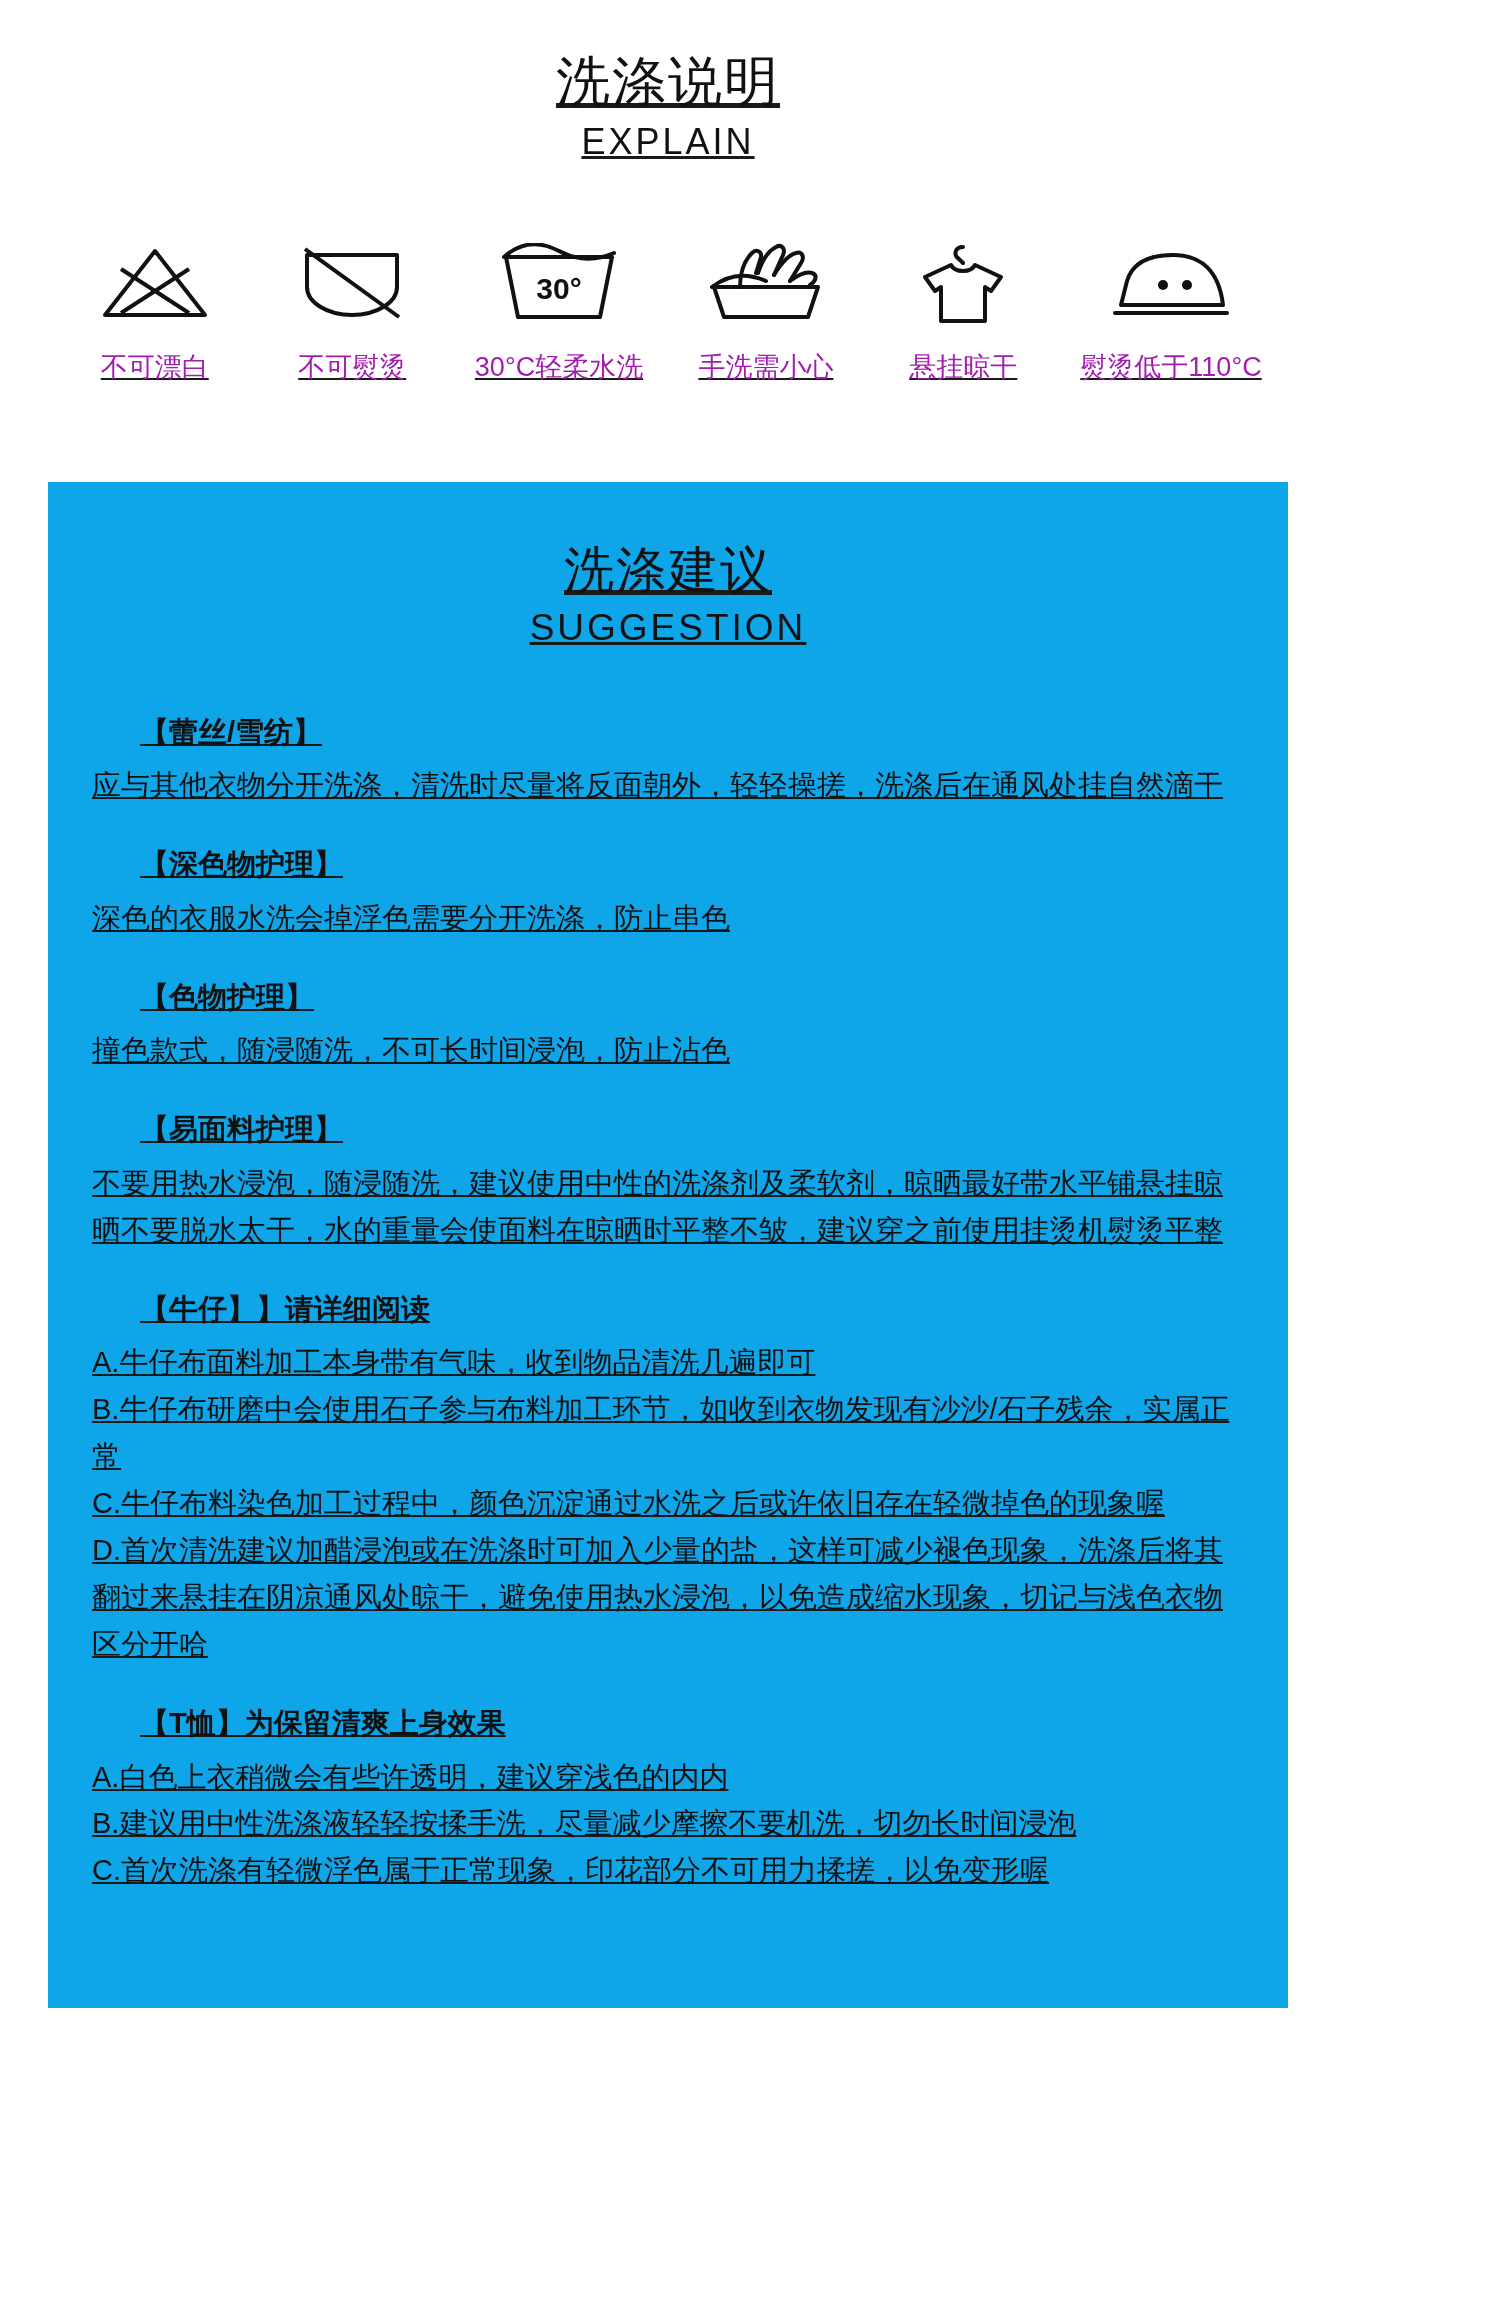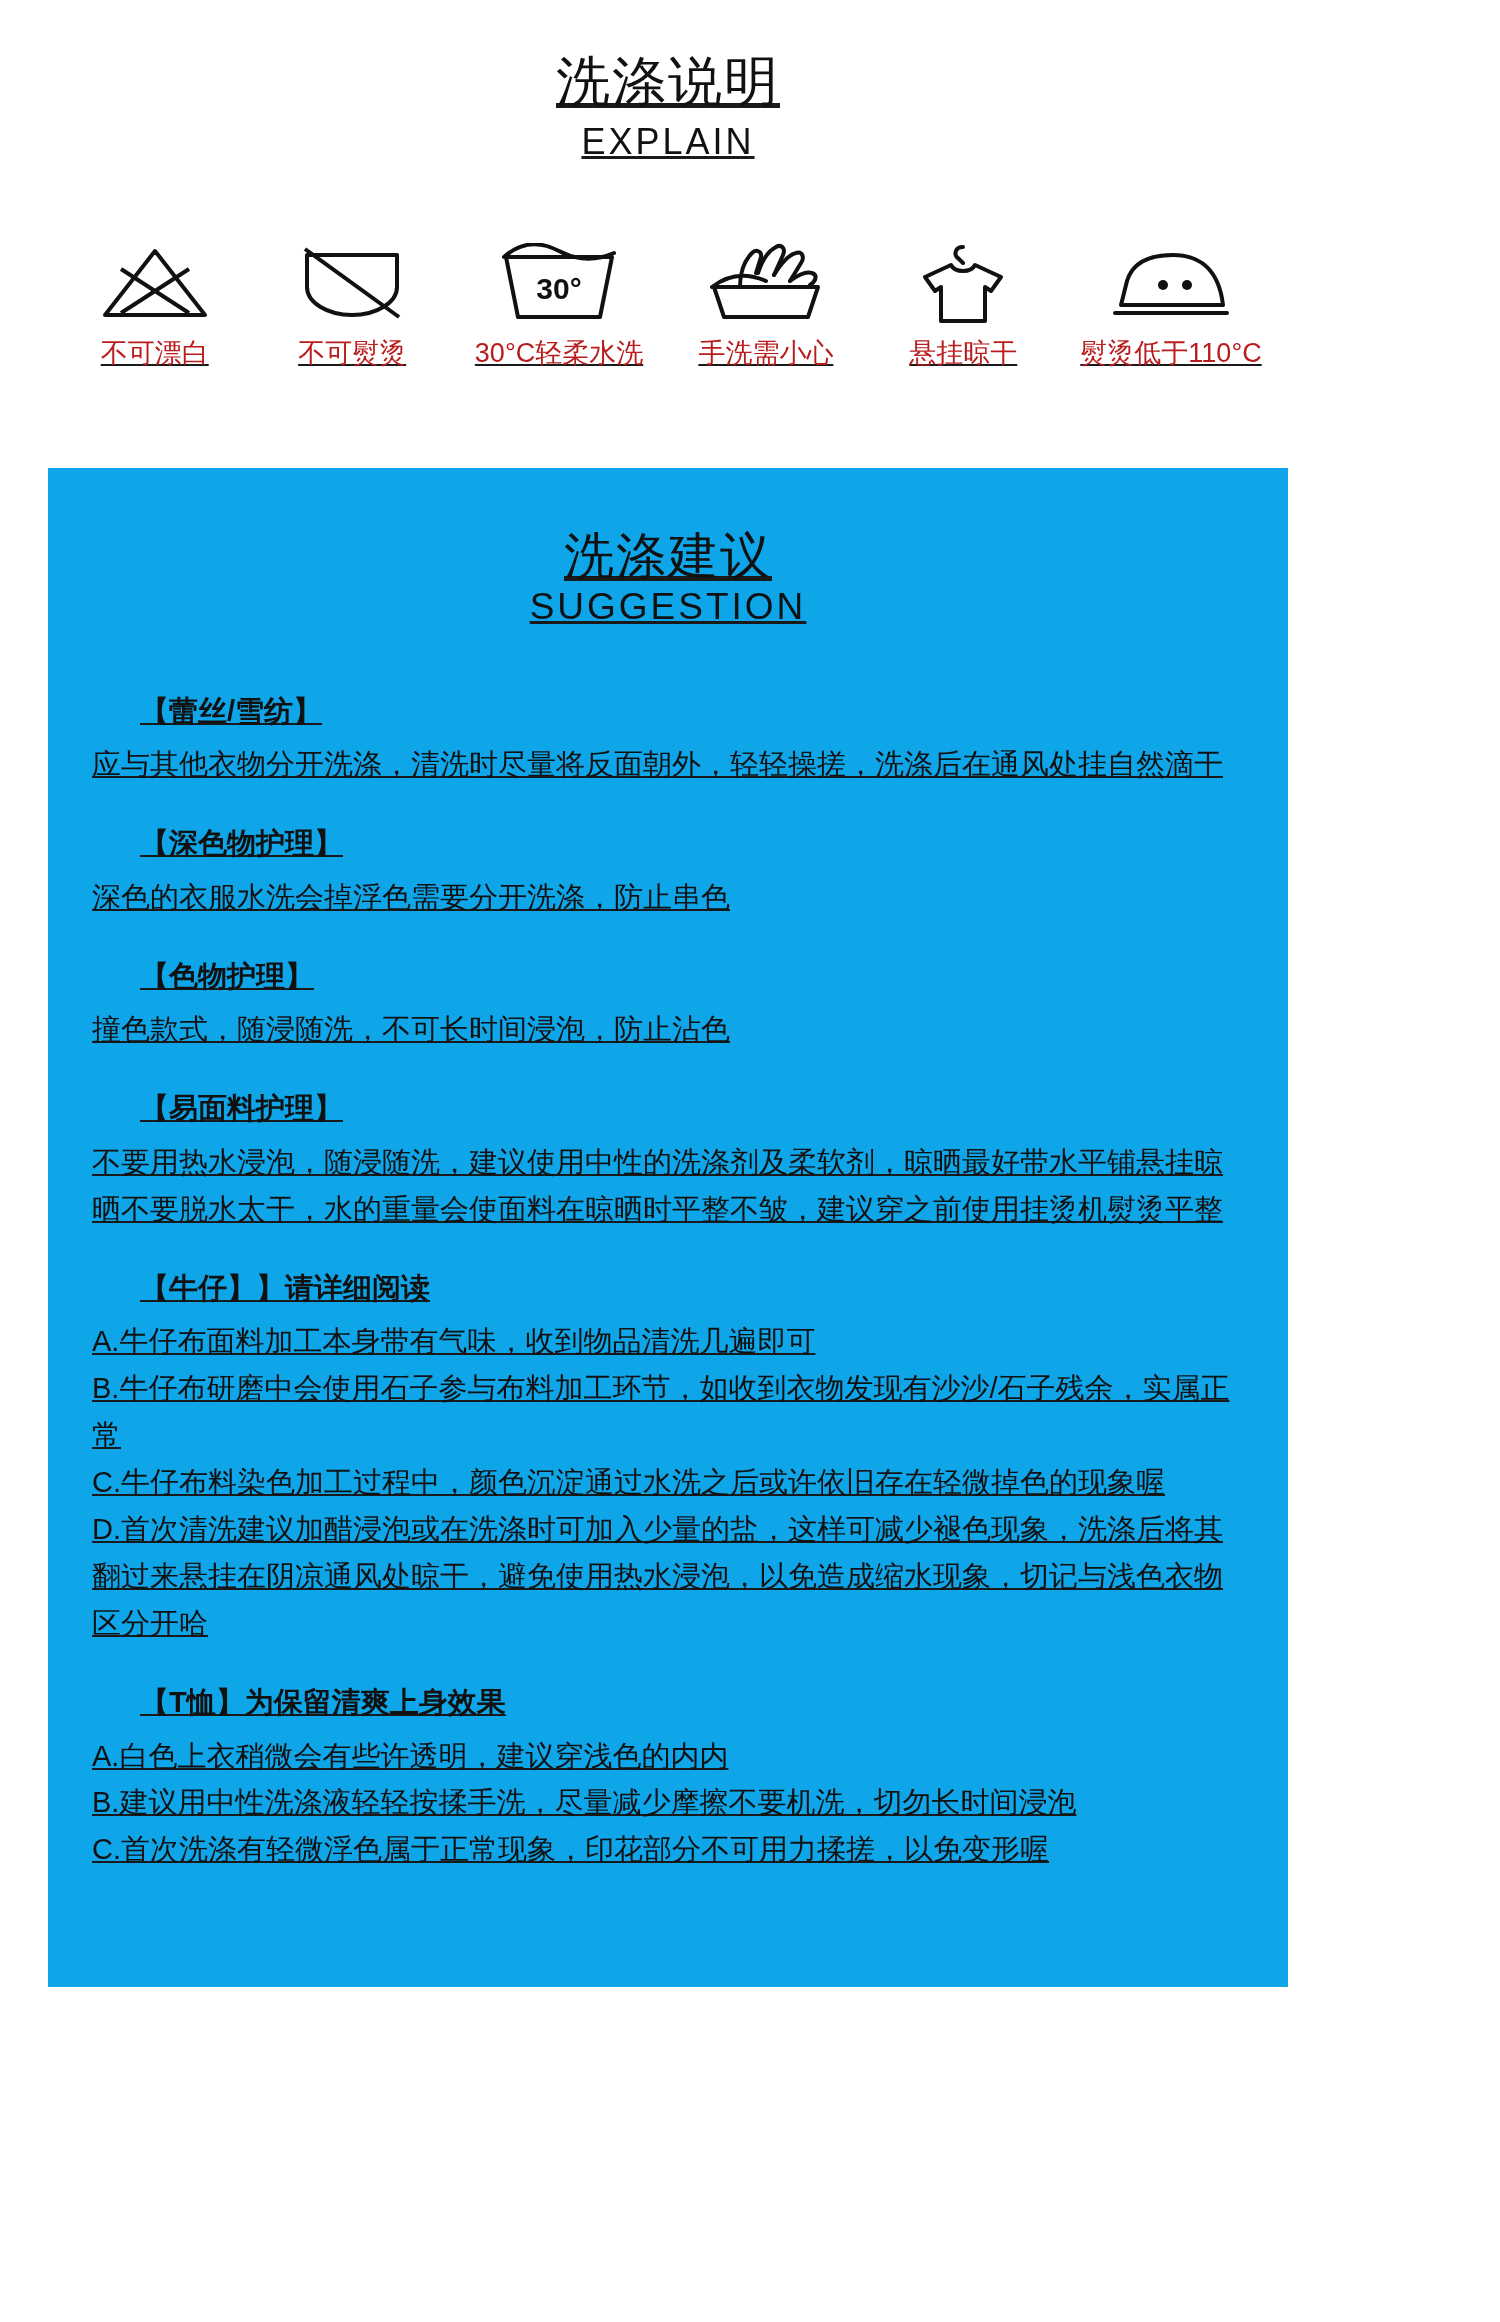--- a/index.html
+++ b/index.html
@@ -57,23 +57,24 @@
     align-items: center;
     width: 170px;
   }
   .icon-glyph {
     height: 92px;
     display: flex;
     align-items: flex-start;
     justify-content: center;
   }
   .icon-label {
+    margin-top: 14px;
     font-size: 27px;
     letter-spacing: 0px;
-    color: #b91c1c;
+    color: #a21caf;
     white-space: nowrap;
   }
 
   
   .suggestion-panel {
     margin: 97px 48px 0 48px;
     background: #0ea5e9;
     padding: 60px 44px 80px 44px;
     min-height: 1200px;
   }
@@ -86,21 +87,21 @@
     font-weight: 400;
     letter-spacing: 2px;
     color: #111;
     line-height: 1.15;
   }
   .suggestion-title-en {
     font-size: 37px;
     font-weight: 400;
     letter-spacing: 3px;
     color: #111;
-    margin-top: 0;
+    margin-top: 7px;
   }
 
   .section {
     margin-bottom: 34px;
   }
   .section-heading {
     font-size: 29px;
     font-weight: bold;
     color: #111;
     margin-bottom: 8px;

